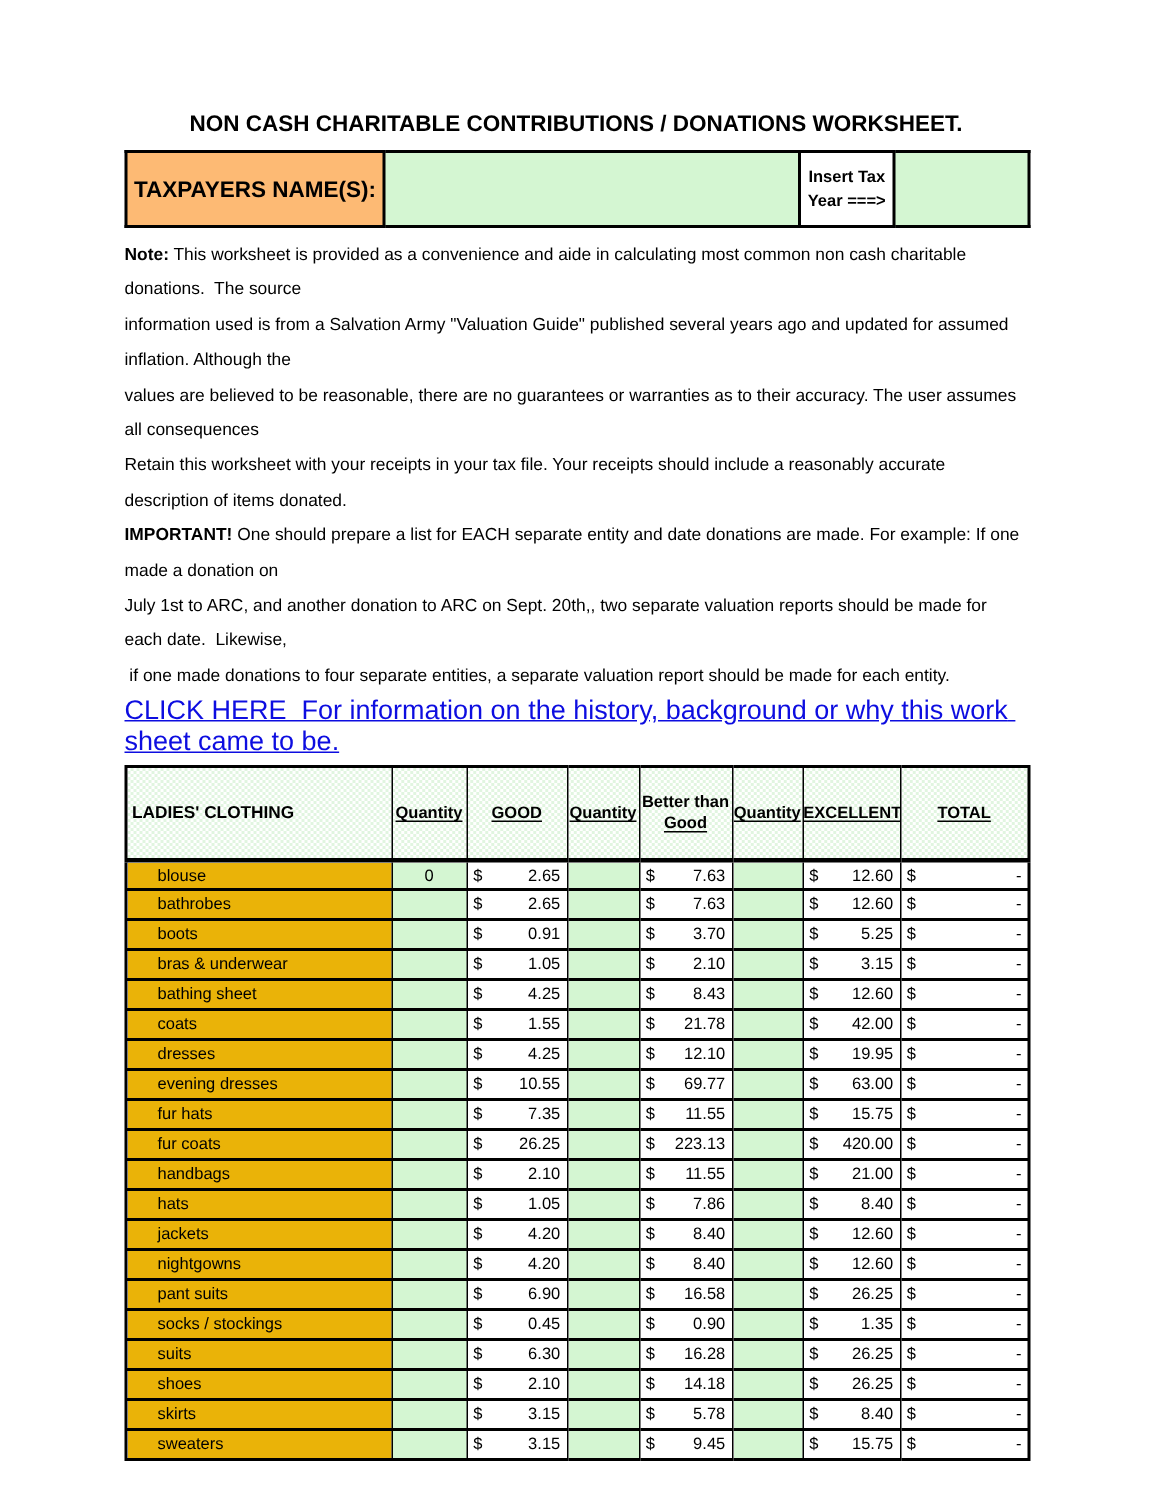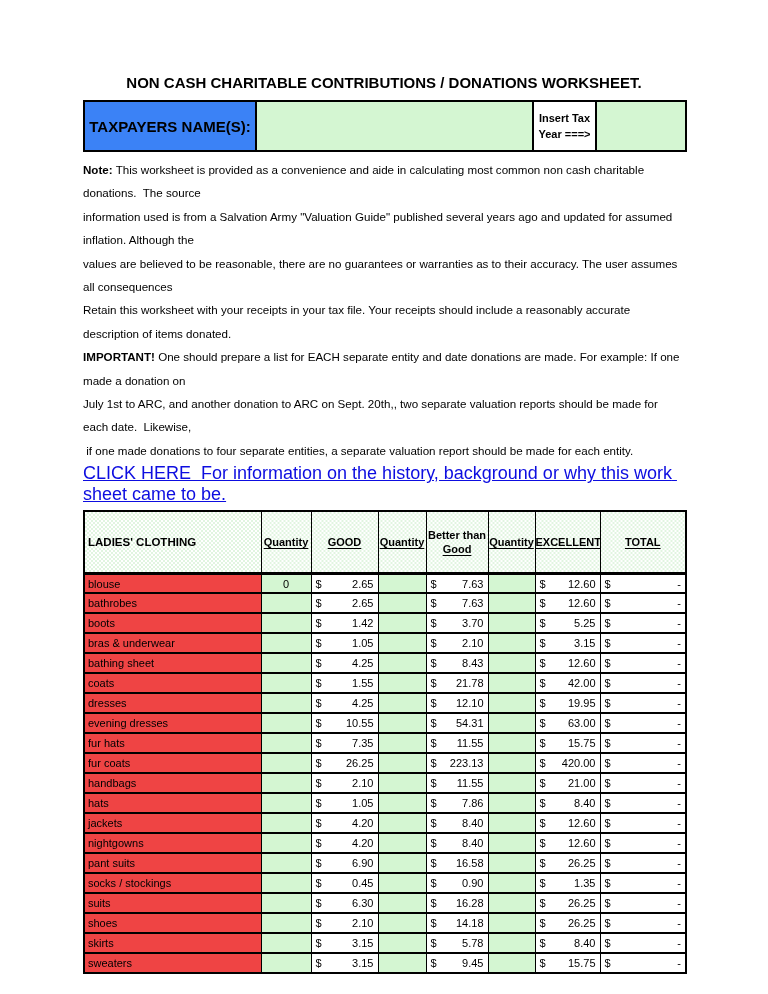--- a/index.html
+++ b/index.html
@@ -25,21 +25,21 @@
   
   .form-box {
     margin-top: 9px;
     width: 602px;
     border-collapse: collapse;
     table-layout: fixed;
   }
   .form-box td { border: 2px solid #000; vertical-align: middle; }
   .form-box tr.r1 { height: 50px; }
   .form-box tr.r2 { height: 45px; }
-  .fb-label { background: #3b82f6; text-align: center; font-weight: bold; }
+  .fb-label { background: #fdba74; text-align: center; font-weight: bold; }
   .fb-label.lg { font-size: 15px; }
   .fb-label.md { font-size: 13.5px; letter-spacing: -0.3px; }
   .fb-input { background: #d4f6d2; }
   .fb-side {
     background: #fff; text-align: center; font-weight: bold;
     font-size: 11px; line-height: 16px;
   }
 
   
   .notes { margin-top: 6px; font-size: 11.6px; }
@@ -80,21 +80,21 @@
     text-align: center;
     vertical-align: middle;
     border-bottom-width: 3px;
   }
   .val-table th.cat { text-align: left; padding-left: 3px; font-size: 11.5px; }
   .u { text-decoration: underline; text-underline-offset: 2px; }
   .btg-line { line-height: 14px; }
 
   .val-table tbody tr { height: 20px; }
   .val-table tbody td { font-size: 11px; vertical-align: middle; }
-  td.item { text-align: left; padding-left: 3px; background: #ef4444; }
+  td.item { text-align: left; padding-left: 20px; background: #eab308; }
   td.qty  { background: #d4f6d2; text-align: center; }
   td.money { background: #fff; }
   .cellflex {
     display: flex; justify-content: space-between; align-items: center;
     padding: 0 4px 0 4px; height: 100%;
   }
 </style>
 </head>
 <body>
 
@@ -235,21 +235,21 @@
             </div>
           </td>
         </tr>
 
         <tr>
           <td class="item">boots</td>
           <td class="qty"></td>
           <td class="money">
             <div class="cellflex">
               <span>$</span>
-              <span>1.42</span>
+              <span>0.91</span>
             </div>
           </td>
           <td class="qty"></td>
           <td class="money">
             <div class="cellflex">
               <span>$</span>
               <span>3.70</span>
             </div>
           </td>
           <td class="qty"></td>
@@ -397,21 +397,21 @@
           <td class="money">
             <div class="cellflex">
               <span>$</span>
               <span>10.55</span>
             </div>
           </td>
           <td class="qty"></td>
           <td class="money">
             <div class="cellflex">
               <span>$</span>
-              <span>54.31</span>
+              <span>69.77</span>
             </div>
           </td>
           <td class="qty"></td>
           <td class="money">
             <div class="cellflex">
               <span>$</span>
               <span>63.00</span>
             </div>
           </td>
           <td class="money">

